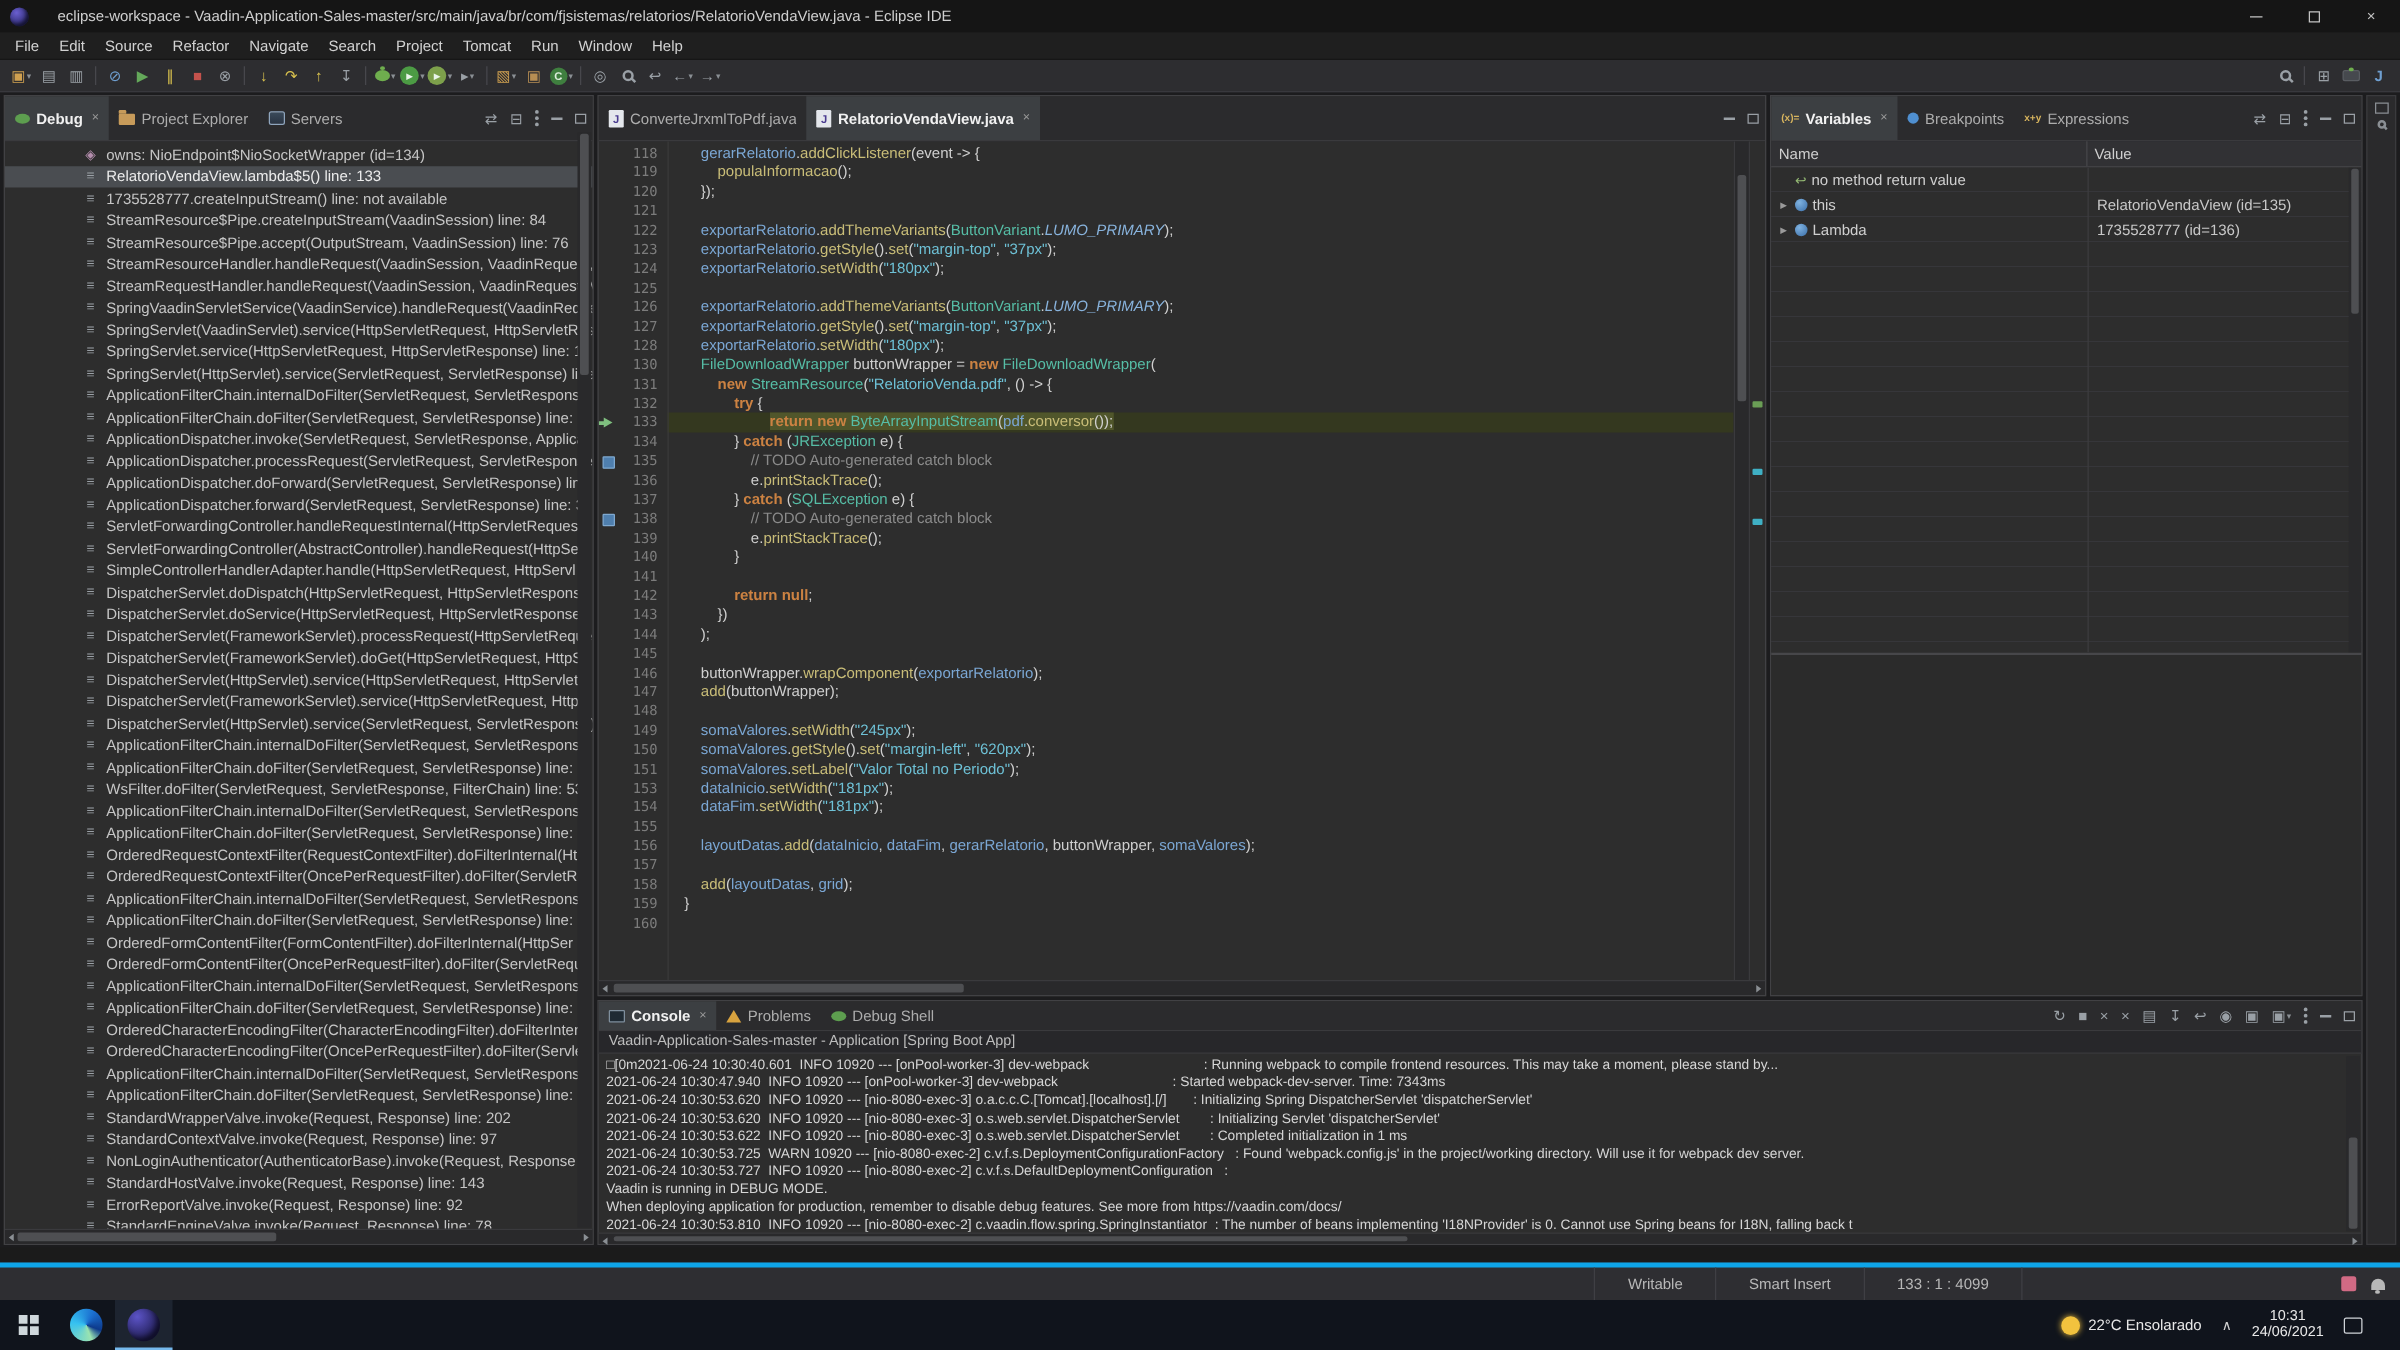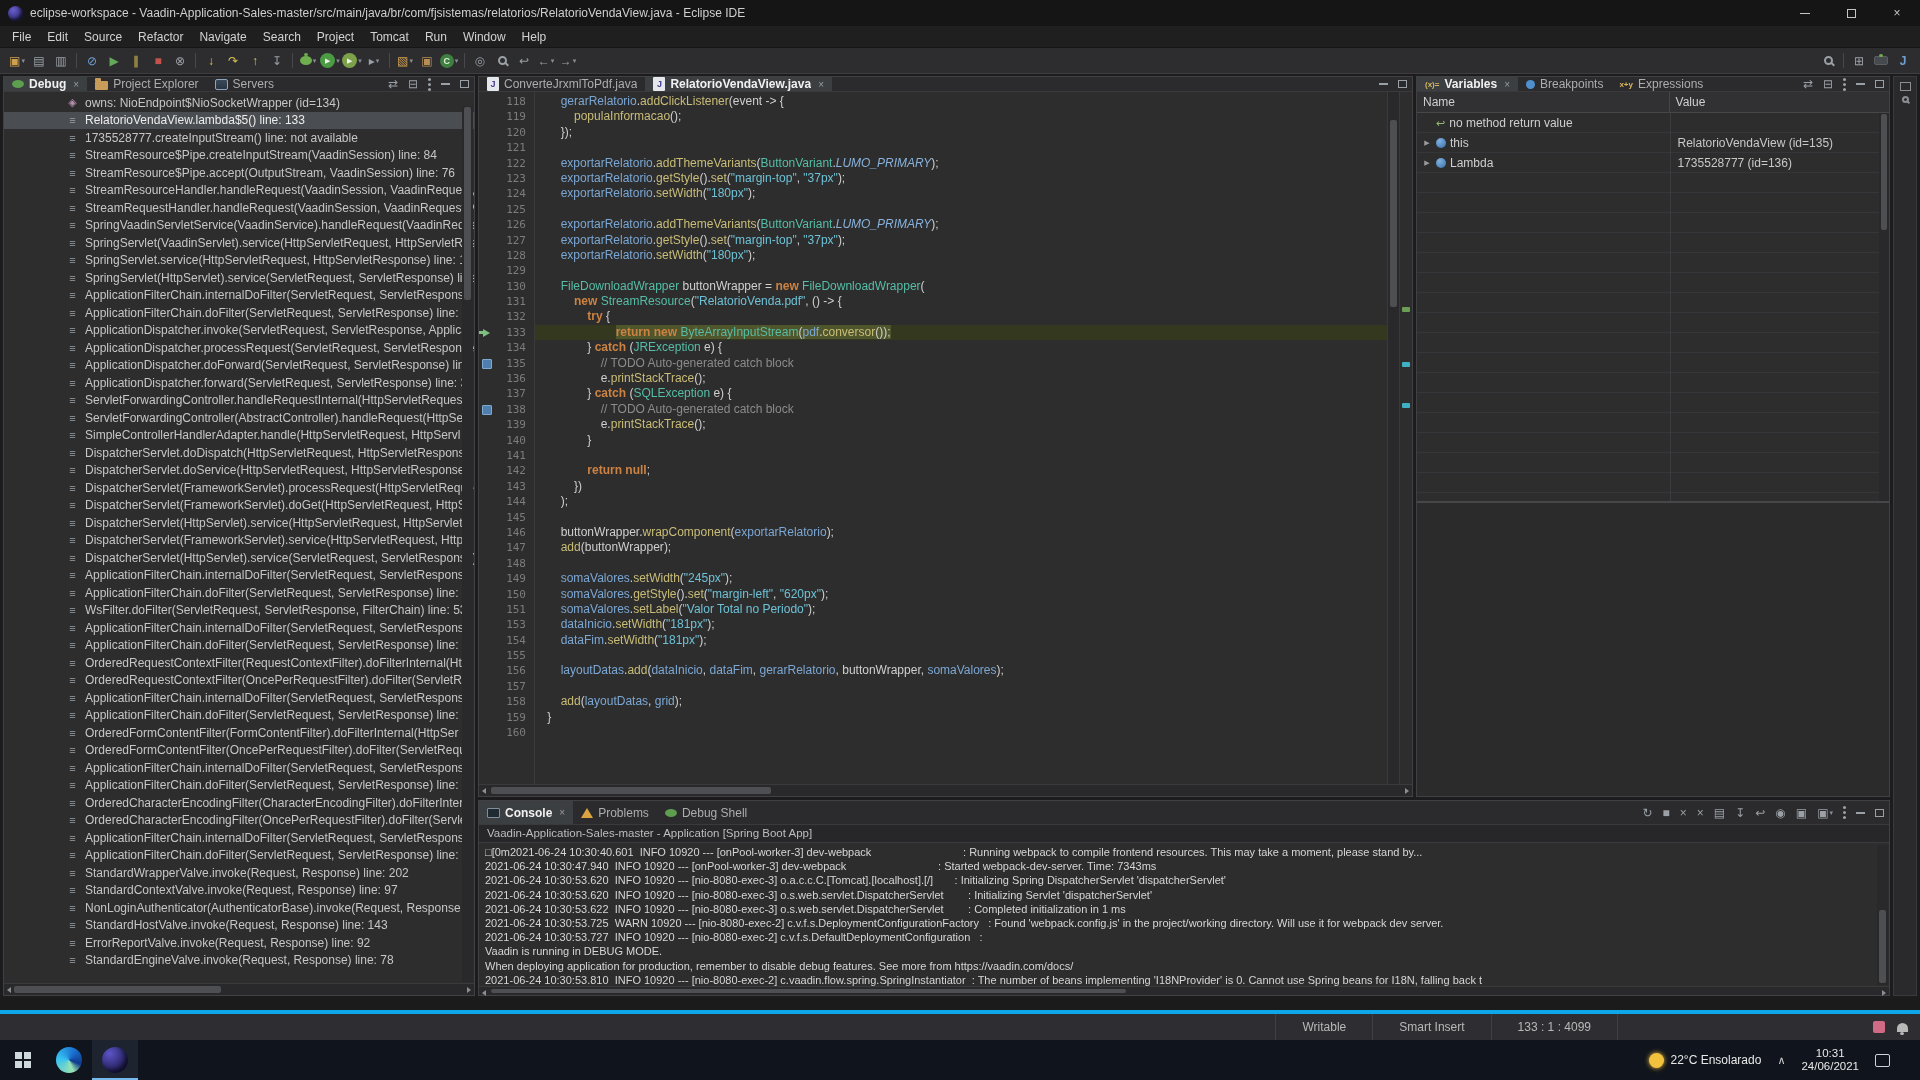--- a/index.html
+++ b/index.html
@@ -1,20 +1,20 @@
 <!DOCTYPE html>
 <html style="--c-keyword: #cc8242; --c-string: #6ec1d6; --c-type: #56bda6; --c-method: #c9bd78; --c-field: #7ba7d4; --c-local: #cfcfcf; --c-comment: #8b8b8b; --c-static_field: #88b3dd; --c-plain: #cfcfcf; --c-debug_line_bg: #34381f; --c-debug_stmt_bg: #50562b; --c-selection: #4a4d51; --c-run_green: #4c9b44; --c-step_yellow: #d9c24e; --c-terminate_red: #c4524c; --c-warn_yellow: #d9a33f;"><head>
 <meta charset="utf-8">
 <style>
   *{margin:0;padding:0;box-sizing:border-box;font-family:"Liberation Sans",sans-serif;}
   html,body{width:1920px;height:1080px;overflow:hidden;background:#1c1c1e;}
   .page{width:1920px;height:1080px;display:flex;flex-direction:column;}
 
   
-  .titlebar{height:26px;flex:0 0 auto;background:#151515;display:flex;align-items:center;gap:7px;padding-left:8px;color:#cfcfcf;font-size:12px;}
+  .titlebar{height:26px;flex:0 0 auto;background:#151515;display:flex;align-items:center;gap:23px;padding-left:8px;color:#cfcfcf;font-size:12px;}
   .app-icon{width:15px;height:15px;border-radius:50%;background:radial-gradient(circle at 35% 28%,#6a5fd0,#2d2a6e 72%);box-shadow:inset -2px -2px 3px rgba(0,0,0,.55);flex:0 0 auto;}
   .title-text{white-space:nowrap;overflow:hidden;}
   .win-btns{margin-left:auto;display:flex;height:100%;}
   .win-btn{width:46px;display:flex;align-items:center;justify-content:center;color:#c4c4c4;font-size:12px;}
   .ic-minbar{width:10px;height:1px;background:#c4c4c4;}
   .ic-maxbox{width:9px;height:9px;border:1px solid #c4c4c4;}
 
   
   .menubar{height:22px;flex:0 0 auto;background:#1f1f1f;display:flex;align-items:center;padding-left:4px;border-bottom:1px solid #161616;}
   .menu-item{padding:3px 8px;font-size:12px;color:#d2d2d2;}
@@ -45,21 +45,21 @@
   .upper{flex:1;display:flex;gap:3px;min-height:0;}
   .editor-panel{flex:1;}
   .vars-panel{width:474px;flex:0 0 auto;}
   .console-panel{height:196px;flex:0 0 auto;}
   .fastbar{width:24px;flex:0 0 auto;background:#2a2a2c;border:1px solid #3a3a3d;display:flex;flex-direction:column;align-items:center;gap:5px;padding-top:5px;}
   .fb-box{width:11px;height:9px;border:1px solid #8a8f94;}
   .fb-lens{width:7px;height:7px;border:2px solid #8a8f94;border-radius:50%;position:relative;}
   .fb-lens::after{content:"";position:absolute;width:4px;height:2px;background:#8a8f94;transform:rotate(45deg);right:-3px;bottom:-2px;}
 
   
-  .tabbar{height:15px;flex:0 0 auto;background:#2b2b2d;border-bottom:1px solid #3a3a3d;display:flex;align-items:stretch;}
+  .tabbar{height:36px;flex:0 0 auto;background:#2b2b2d;border-bottom:1px solid #3a3a3d;display:flex;align-items:stretch;}
   .console-panel .tabbar{height:24px;}
   .tab{display:flex;align-items:center;gap:5px;padding:0 8px;font-size:12px;color:#adadad;white-space:nowrap;}
   .tab.active{background:#3c3f42;color:#f1f1f1;font-weight:bold;}
   .tlabel{overflow:hidden;}
   .tclose{font-size:10px;color:#9a9a9a;margin-left:2px;font-weight:normal;}
   .tab-fill{flex:1;}
   .tbar-btn{align-self:center;margin:0 5px;display:flex;align-items:center;}
   .ic-dots{width:3px;height:3px;border-radius:50%;background:#9aa0a6;box-shadow:0 -5px 0 #9aa0a6,0 5px 0 #9aa0a6;}
   .ic-minbar2{width:9px;height:2px;background:#9aa0a6;}
   .ic-maxbox2{width:9px;height:8px;border:1px solid #9aa0a6;}
@@ -575,21 +575,20 @@
                 <div class="cl"><span class="mk"></span><span class="ln">119</span><span class="ci"><span class="ind">            </span><span class="stmt"><span class="tk-m">populaInformacao</span><span class="tk-p">();</span></span></span></div>
                 <div class="cl"><span class="mk"></span><span class="ln">120</span><span class="ci"><span class="ind">        </span><span class="stmt"><span class="tk-p">});</span></span></span></div>
                 <div class="cl"><span class="mk"></span><span class="ln">121</span><span class="ci"><span class="ind"></span><span class="stmt"></span></span></div>
                 <div class="cl"><span class="mk"></span><span class="ln">122</span><span class="ci"><span class="ind">        </span><span class="stmt"><span class="tk-f">exportarRelatorio</span><span class="tk-p">.</span><span class="tk-m">addThemeVariants</span><span class="tk-p">(</span><span class="tk-t">ButtonVariant</span><span class="tk-p">.</span><span class="tk-sf">LUMO_PRIMARY</span><span class="tk-p">);</span></span></span></div>
                 <div class="cl"><span class="mk"></span><span class="ln">123</span><span class="ci"><span class="ind">        </span><span class="stmt"><span class="tk-f">exportarRelatorio</span><span class="tk-p">.</span><span class="tk-m">getStyle</span><span class="tk-p">().</span><span class="tk-m">set</span><span class="tk-p">(</span><span class="tk-s">"margin-top"</span><span class="tk-p">, </span><span class="tk-s">"37px"</span><span class="tk-p">);</span></span></span></div>
                 <div class="cl"><span class="mk"></span><span class="ln">124</span><span class="ci"><span class="ind">        </span><span class="stmt"><span class="tk-f">exportarRelatorio</span><span class="tk-p">.</span><span class="tk-m">setWidth</span><span class="tk-p">(</span><span class="tk-s">"180px"</span><span class="tk-p">);</span></span></span></div>
                 <div class="cl"><span class="mk"></span><span class="ln">125</span><span class="ci"><span class="ind"></span><span class="stmt"></span></span></div>
                 <div class="cl"><span class="mk"></span><span class="ln">126</span><span class="ci"><span class="ind">        </span><span class="stmt"><span class="tk-f">exportarRelatorio</span><span class="tk-p">.</span><span class="tk-m">addThemeVariants</span><span class="tk-p">(</span><span class="tk-t">ButtonVariant</span><span class="tk-p">.</span><span class="tk-sf">LUMO_PRIMARY</span><span class="tk-p">);</span></span></span></div>
                 <div class="cl"><span class="mk"></span><span class="ln">127</span><span class="ci"><span class="ind">        </span><span class="stmt"><span class="tk-f">exportarRelatorio</span><span class="tk-p">.</span><span class="tk-m">getStyle</span><span class="tk-p">().</span><span class="tk-m">set</span><span class="tk-p">(</span><span class="tk-s">"margin-top"</span><span class="tk-p">, </span><span class="tk-s">"37px"</span><span class="tk-p">);</span></span></span></div>
                 <div class="cl"><span class="mk"></span><span class="ln">128</span><span class="ci"><span class="ind">        </span><span class="stmt"><span class="tk-f">exportarRelatorio</span><span class="tk-p">.</span><span class="tk-m">setWidth</span><span class="tk-p">(</span><span class="tk-s">"180px"</span><span class="tk-p">);</span></span></span></div>
-                <div class="cl"><span class="mk"></span><span class="ln">129</span><span class="ci"><span class="ind"></span><span class="stmt"></span></span></div>
                 <div class="cl"><span class="mk"></span><span class="ln">130</span><span class="ci"><span class="ind">        </span><span class="stmt"><span class="tk-t">FileDownloadWrapper</span><span class="tk-p"> </span><span class="tk-v">buttonWrapper</span><span class="tk-p"> = </span><span class="tk-k">new</span><span class="tk-p"> </span><span class="tk-t">FileDownloadWrapper</span><span class="tk-p">(</span></span></span></div>
                 <div class="cl"><span class="mk"></span><span class="ln">131</span><span class="ci"><span class="ind">            </span><span class="stmt"><span class="tk-k">new</span><span class="tk-p"> </span><span class="tk-t">StreamResource</span><span class="tk-p">(</span><span class="tk-s">"RelatorioVenda.pdf"</span><span class="tk-p">, () -&gt; {</span></span></span></div>
                 <div class="cl"><span class="mk"></span><span class="ln">132</span><span class="ci"><span class="ind">                </span><span class="stmt"><span class="tk-k">try</span><span class="tk-p"> {</span></span></span></div>
                 <div class="cl hl"><span class="mk mk-arrow"></span><span class="ln">133</span><span class="ci"><span class="ind">                    </span><span class="stmt"><span class="tk-k">return</span><span class="tk-p"> </span><span class="tk-k">new</span><span class="tk-p"> </span><span class="tk-t">ByteArrayInputStream</span><span class="tk-p">(</span><span class="tk-f">pdf</span><span class="tk-p">.</span><span class="tk-m">conversor</span><span class="tk-p">());</span></span></span></div>
                 <div class="cl"><span class="mk"></span><span class="ln">134</span><span class="ci"><span class="ind">                </span><span class="stmt"><span class="tk-p">} </span><span class="tk-k">catch</span><span class="tk-p"> (</span><span class="tk-t">JRException</span><span class="tk-p"> e) {</span></span></span></div>
                 <div class="cl"><span class="mk mk-task"></span><span class="ln">135</span><span class="ci"><span class="ind">                    </span><span class="stmt"><span class="tk-c">// TODO Auto-generated catch block</span></span></span></div>
                 <div class="cl"><span class="mk"></span><span class="ln">136</span><span class="ci"><span class="ind">                    </span><span class="stmt"><span class="tk-p">e.</span><span class="tk-m">printStackTrace</span><span class="tk-p">();</span></span></span></div>
                 <div class="cl"><span class="mk"></span><span class="ln">137</span><span class="ci"><span class="ind">                </span><span class="stmt"><span class="tk-p">} </span><span class="tk-k">catch</span><span class="tk-p"> (</span><span class="tk-t">SQLException</span><span class="tk-p"> e) {</span></span></span></div>
                 <div class="cl"><span class="mk mk-task"></span><span class="ln">138</span><span class="ci"><span class="ind">                    </span><span class="stmt"><span class="tk-c">// TODO Auto-generated catch block</span></span></span></div>
                 <div class="cl"><span class="mk"></span><span class="ln">139</span><span class="ci"><span class="ind">                    </span><span class="stmt"><span class="tk-p">e.</span><span class="tk-m">printStackTrace</span><span class="tk-p">();</span></span></span></div>

